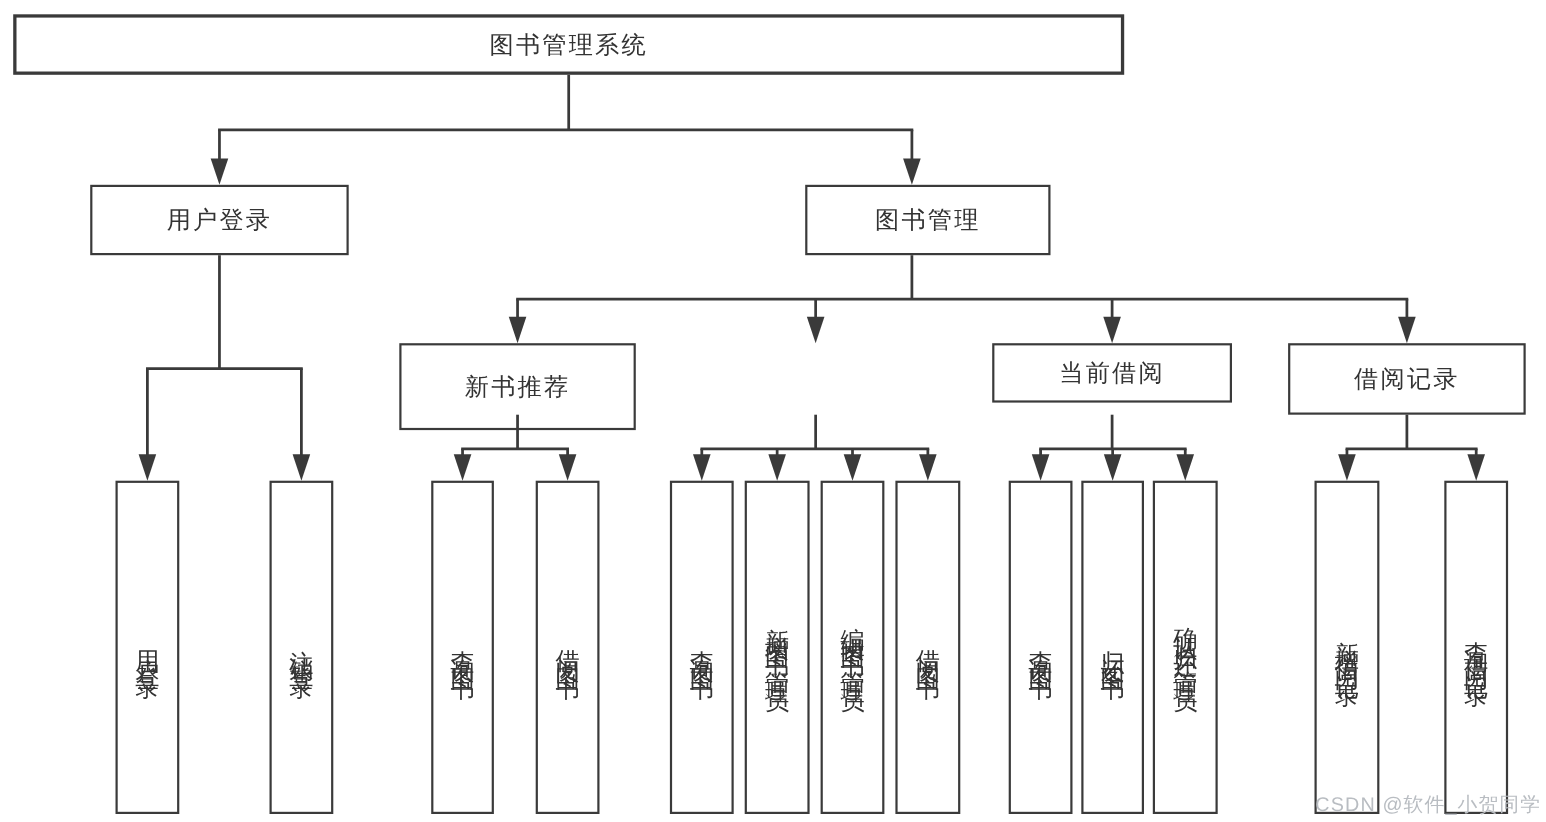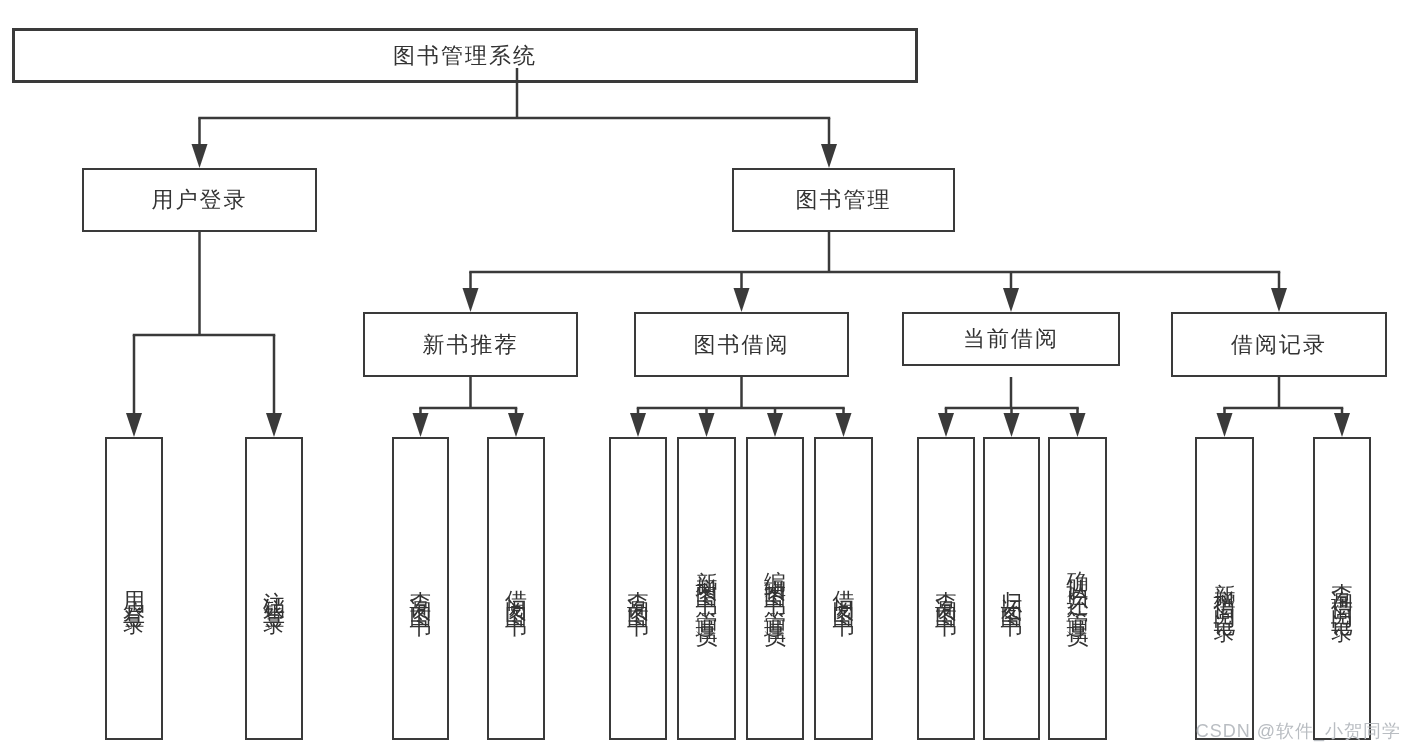--- a/index.html
+++ b/index.html
@@ -42,36 +42,33 @@
     letter-spacing:1px;
     color:var(--wm,#b9bdc2);
     white-space:nowrap;
   }
 </style>
 </head>
 <body>
 
 <div id="canvas">
 
-  <div class="node box-h" id="root" style="left:12px;top:28px;width:906px;height:55px">
+  <div class="node box-h" id="root" style="left:12px;top:13px;width:1010px;height:55px">
     <span class="lbl">图书管理系统</span>
   </div>
 
   <div class="node box-h" id="user-login" style="left:82px;top:168px;width:235px;height:64px">
     <span class="lbl">用户登录</span>
   </div>
   <div class="node box-h" id="book-mgmt" style="left:732px;top:168px;width:223px;height:64px">
     <span class="lbl">图书管理</span>
   </div>
 
-  <div class="node box-h" id="new-book-rec" style="left:363px;top:312px;width:215px;height:65px">
+  <div class="node box-h" id="new-book-rec" style="left:363px;top:312px;width:215px;height:79px">
     <span class="lbl">新书推荐</span>
-  </div>
-  <div class="node box-h" id="book-borrow" style="left:634px;top:312px;width:215px;height:65px">
-    <span class="lbl">图书借阅</span>
   </div>
   <div class="node box-h" id="current-borrow" style="left:902px;top:312px;width:218px;height:54px">
     <span class="lbl">当前借阅</span>
   </div>
   <div class="node box-h" id="borrow-records" style="left:1171px;top:312px;width:216px;height:65px">
     <span class="lbl">借阅记录</span>
   </div>
 
   <div class="node box-v" id="leaf-user-login" style="left:105px;top:437px;width:58px;height:303px">
     <span class="lbl">用户登录</span>

